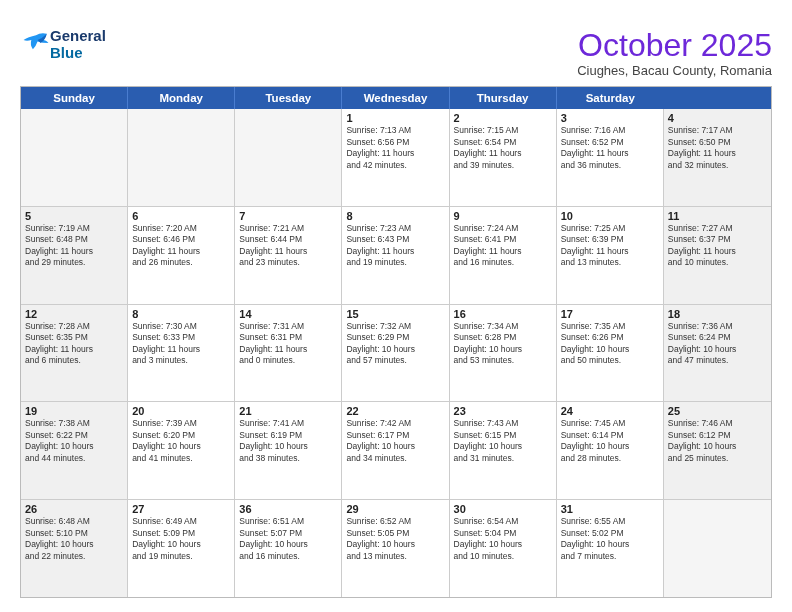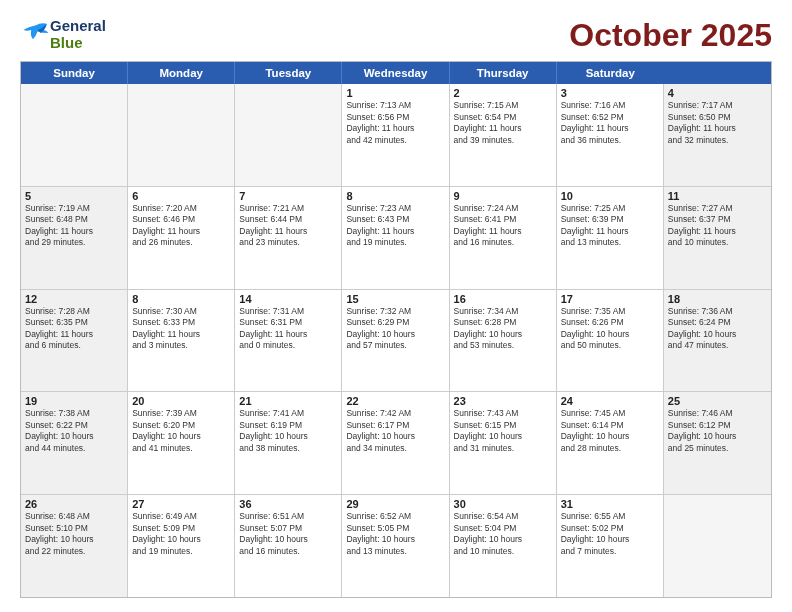--- a/index.html
+++ b/index.html
@@ -6,21 +6,21 @@
     body {
       font-family: Arial, sans-serif;
       background: #fff;
       width: 792px;
       height: 612px;
       overflow: hidden;
     }
     .page {
       width: 792px;
       height: 612px;
-      padding: 18px 20px 14px 20px;
+      padding: 28px 20px 14px 20px;
       display: flex;
       flex-direction: column;
     }
     .header {
       display: flex;
       align-items: flex-start;
       justify-content: space-between;
       margin-bottom: 8px;
     }
     .logo {
@@ -36,22 +36,22 @@
     .logo-bird {
       width: 28px;
       height: 22px;
       margin-left: 2px;
     }
     .title-block {
       text-align: right;
     }
     .month-title {
       font-size: 32px;
-      font-weight: bold;
-      color: #7f1d1d;
+      font-weight: normal;
+      color: #6d28d9;
       line-height: 1.1;
     }
     .subtitle {
       font-size: 13px;
       color: #444;
     }
     .calendar {
       flex: 1;
       display: flex;
       flex-direction: column;
@@ -115,25 +115,26 @@
   <div class="header">
     <div class="logo">
       <div>
         <svg class="logo-bird" viewBox="0 0 36 28">
           <path d="M18 4 Q24 0 32 2 Q28 8 22 10 Q30 9 34 14 Q26 14 20 12 Q18 18 14 22 Q10 16 12 10 Q6 12 2 10 Q8 6 18 4Z" fill="#2196f3"></path>
           <path d="M20 10 Q26 8 32 2 Q30 10 24 14Z" fill="#1565c0"></path>
         </svg>
       </div>
       <div class="logo-text">
         <div>General</div>
-        <div style="color:#4d7c0f">Blue</div>
+        <div style="color:#0369a1">Blue</div>
       </div>
     </div>
     <div class="title-block">
       <div class="month-title">October 2025</div>
+      <div class="subtitle">Ciughes, Bacau County, Romania</div>
     </div>
   </div>
 
   <div class="calendar">
     <div class="cal-header">
     <div class="cal-header-cell">Sunday</div>
         <div class="cal-header-cell">Monday</div>
         <div class="cal-header-cell">Tuesday</div>
         <div class="cal-header-cell">Wednesday</div>
         <div class="cal-header-cell">Thursday</div>

